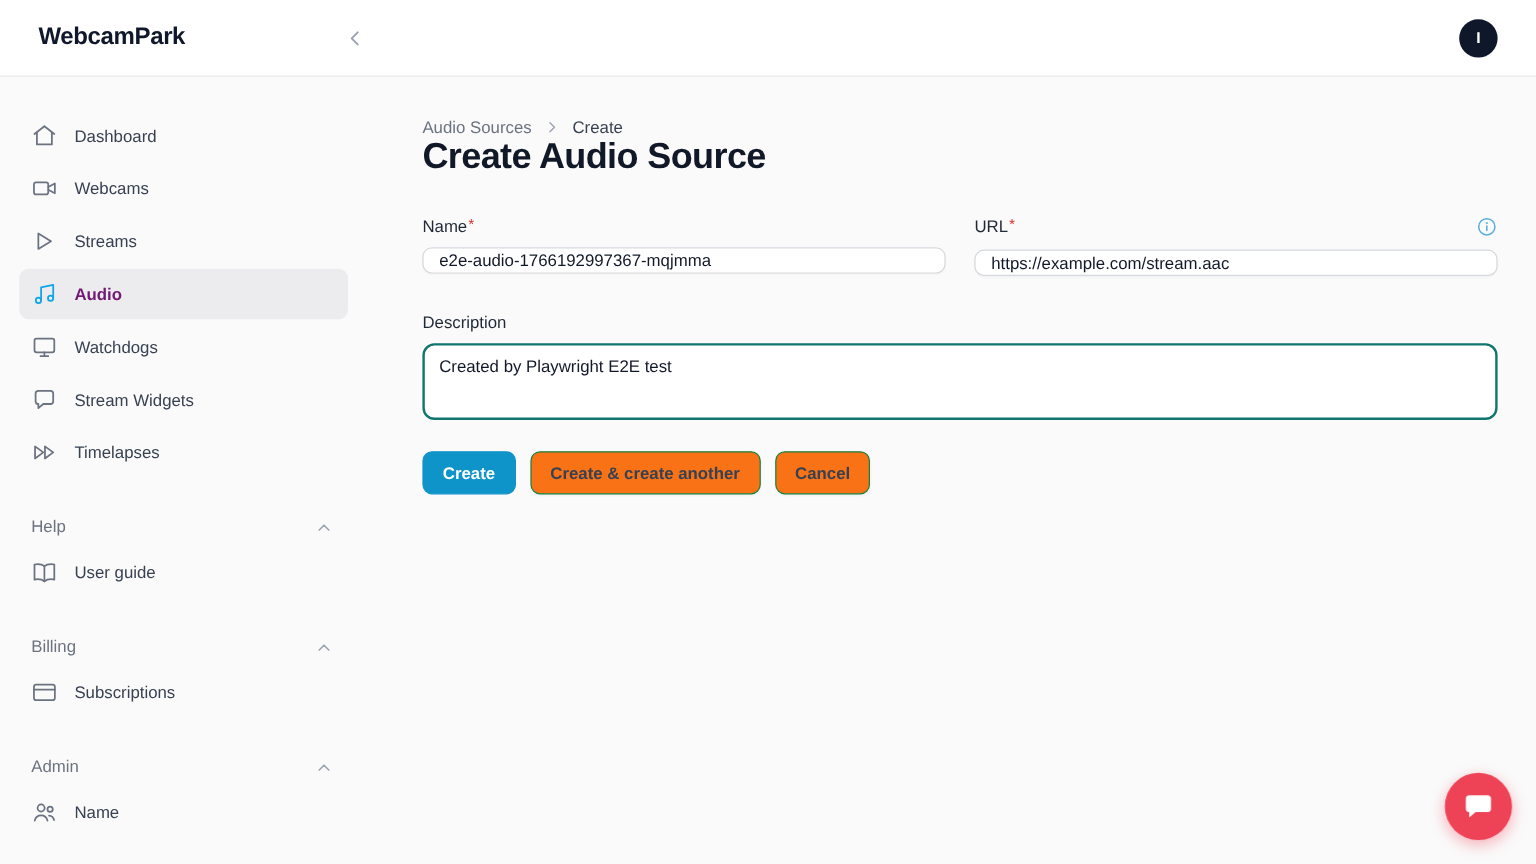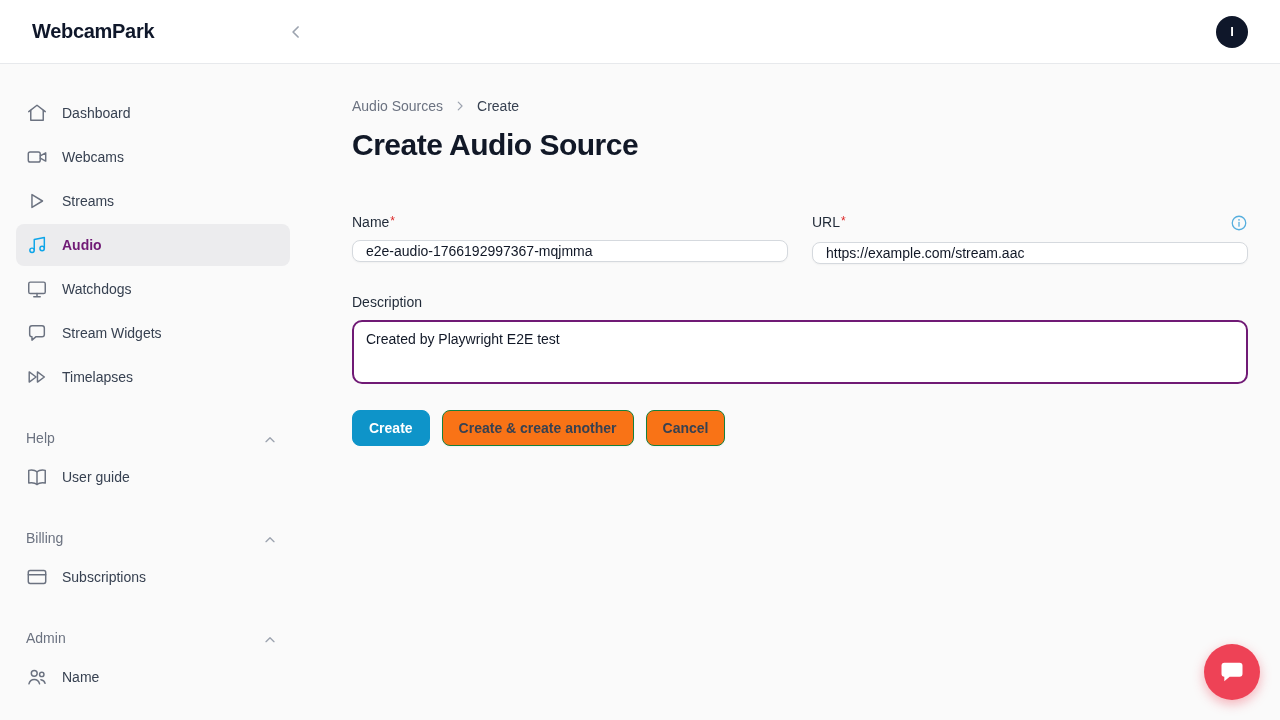--- a/index.html
+++ b/index.html
@@ -108,29 +108,28 @@
   .breadcrumb {
     display: flex;
     align-items: center;
     gap: 10px;
     font-size: 14px;
   }
   .breadcrumb .crumb-parent { color: #6b7280; cursor: pointer; }
   .breadcrumb .crumb-sep { color: #9ca3af; }
   .breadcrumb .crumb-current { color: #374151; font-weight: 500; }
   .page-title {
-    margin-top: 14px;
     font-size: 30px;
     font-weight: 700;
     letter-spacing: -0.5px;
     color: #111827;
   }
 
   .form-grid {
-    margin-top: 52px;
+    margin-top: 32px;
     display: grid;
     grid-template-columns: 1fr 1fr;
     column-gap: 24px;
     row-gap: 30px;
     width: 896px;
   }
   .field { display: flex; flex-direction: column; }
   .field-label-row {
     display: flex;
     align-items: flex-start;
@@ -155,21 +154,21 @@
     padding: 0 13px;
     font-size: 14px;
     color: #111827;
     font-family: "Liberation Sans", "DejaVu Sans", sans-serif;
   }
   .full { grid-column: 1 / span 2; }
   .textarea-input {
     width: 100%;
     height: 64px;
     background: #ffffff;
-    border: 2px solid #701a75;
+    border: 2px solid #0f766e;
     border-radius: 10px;
     padding: 9px 12px;
     font-size: 14px;
     color: #111827;
     resize: none;
     font-family: "Liberation Sans", "DejaVu Sans", sans-serif;
     outline: none;
   }
 
   .actions {

